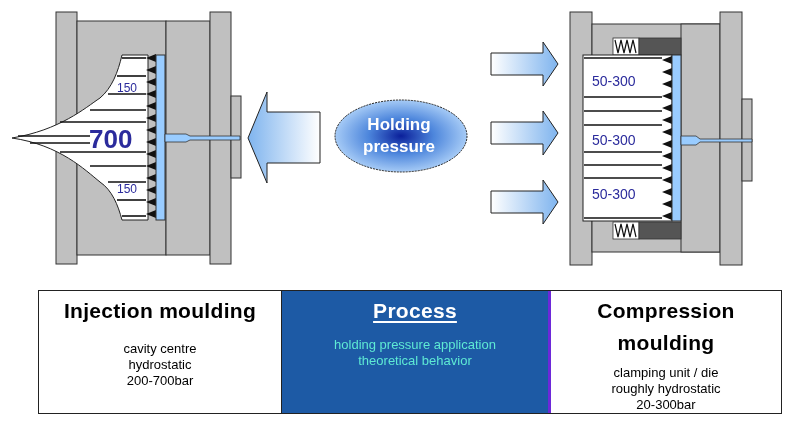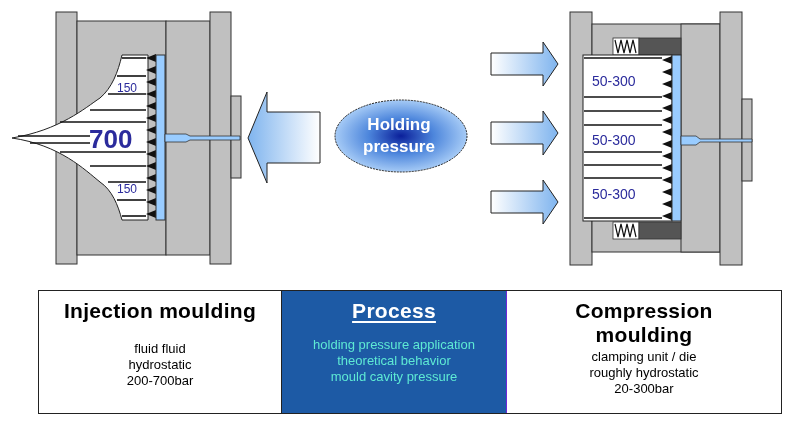--- a/index.html
+++ b/index.html
@@ -1,22 +1,22 @@
 <!DOCTYPE html>
 <html><head>
 <meta charset="utf-8">
 <style>
   html,body{margin:0;padding:0;background:#ffffff;}
   body{width:800px;height:421px;position:relative;overflow:hidden;font-family:"Liberation Sans",sans-serif;}
   #diagram{position:absolute;left:0;top:0;width:800px;height:290px;}
   .table{position:absolute;left:38px;top:290px;width:744px;height:124px;border:1.5px solid #222;box-sizing:border-box;display:flex;}
   .cell{box-sizing:border-box;text-align:center;display:flex;flex-direction:column;align-items:center;}
   .c1{width:243px;border-right:1px solid #222;padding-top:8px;}
-  .c2{width:224px;background:#1d5aa5;color:#fff;padding-top:8px;}
-  .c3{flex:1;border-left:1px solid #6d28d9;padding-top:8px;}
+  .c2{width:266px;background:#1d5aa5;color:#fff;padding-top:8px;}
+  .c3{flex:1;border-left:3px solid #6d28d9;padding-top:8px;justify-content:space-between;}
   .ttl{font-weight:bold;font-size:21px;line-height:24px;color:#000;letter-spacing:0.3px;}
   .c2 .ttl{color:#fff;text-decoration:underline;text-underline-offset:3px;font-size:21px;}
   .desc{font-size:13px;line-height:16px;margin-top:18px;color:#000;}
   .c2 .desc{color:#5eead4;margin-top:14px;}
   .c3 .desc{margin-top:2px;}
   .line{display:block;}
 </style>
 </head>
 <body>
 
@@ -155,31 +155,30 @@
     <text x="592" y="86" font-family="Liberation Sans, sans-serif" font-size="14" fill="#2b2b9c">50-300</text>
     <text x="592" y="145" font-family="Liberation Sans, sans-serif" font-size="14" fill="#2b2b9c">50-300</text>
     <text x="592" y="199" font-family="Liberation Sans, sans-serif" font-size="14" fill="#2b2b9c">50-300</text>
   </g>
 </svg>
 
 <div class="table">
   <div class="cell c1">
     <div class="ttl">Injection moulding</div>
     <div class="desc">
-      <span class="line">fluid fluid</span>
+      <span class="line">cavity centre</span>
       <span class="line">hydrostatic</span>
       <span class="line">200-700bar</span>
     </div>
   </div>
   <div class="cell c2">
     <div class="ttl">Process</div>
     <div class="desc">
       <span class="line">holding pressure application</span>
       <span class="line">theoretical behavior</span>
-      <span class="line">mould cavity pressure</span>
     </div>
   </div>
   <div class="cell c3">
     <div class="ttl">Compression</div>
     <div class="ttl">moulding</div>
     <div class="desc">
       <span class="line">clamping unit / die</span>
       <span class="line">roughly hydrostatic</span>
       <span class="line">20-300bar</span>
     </div>

